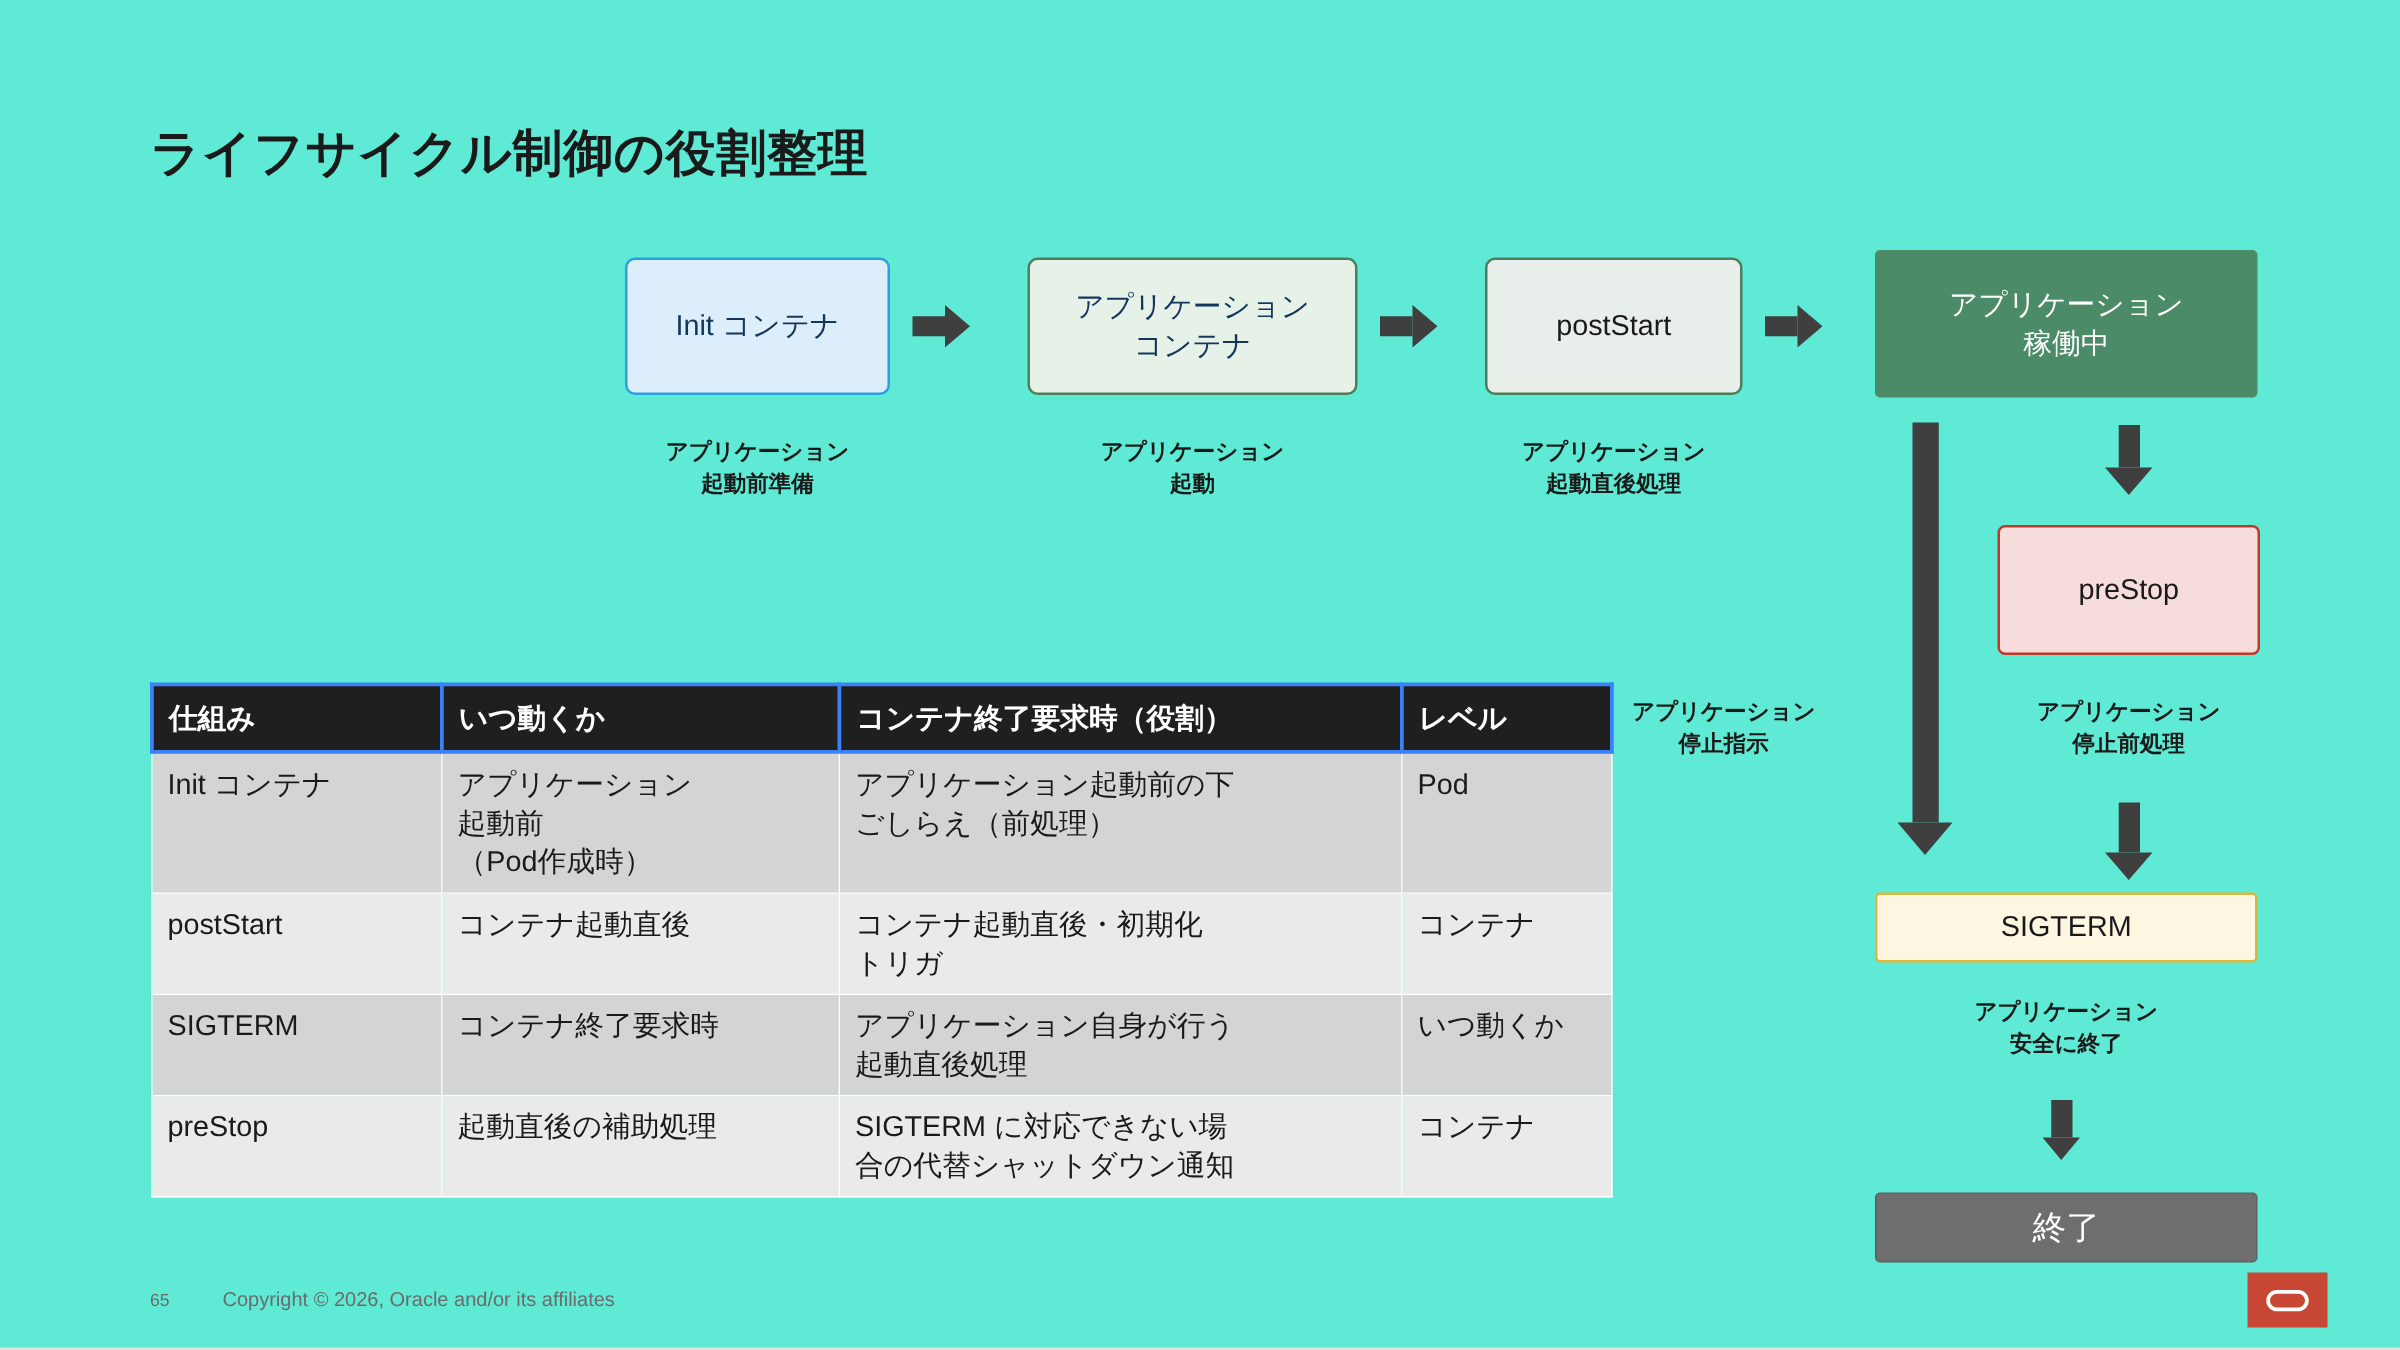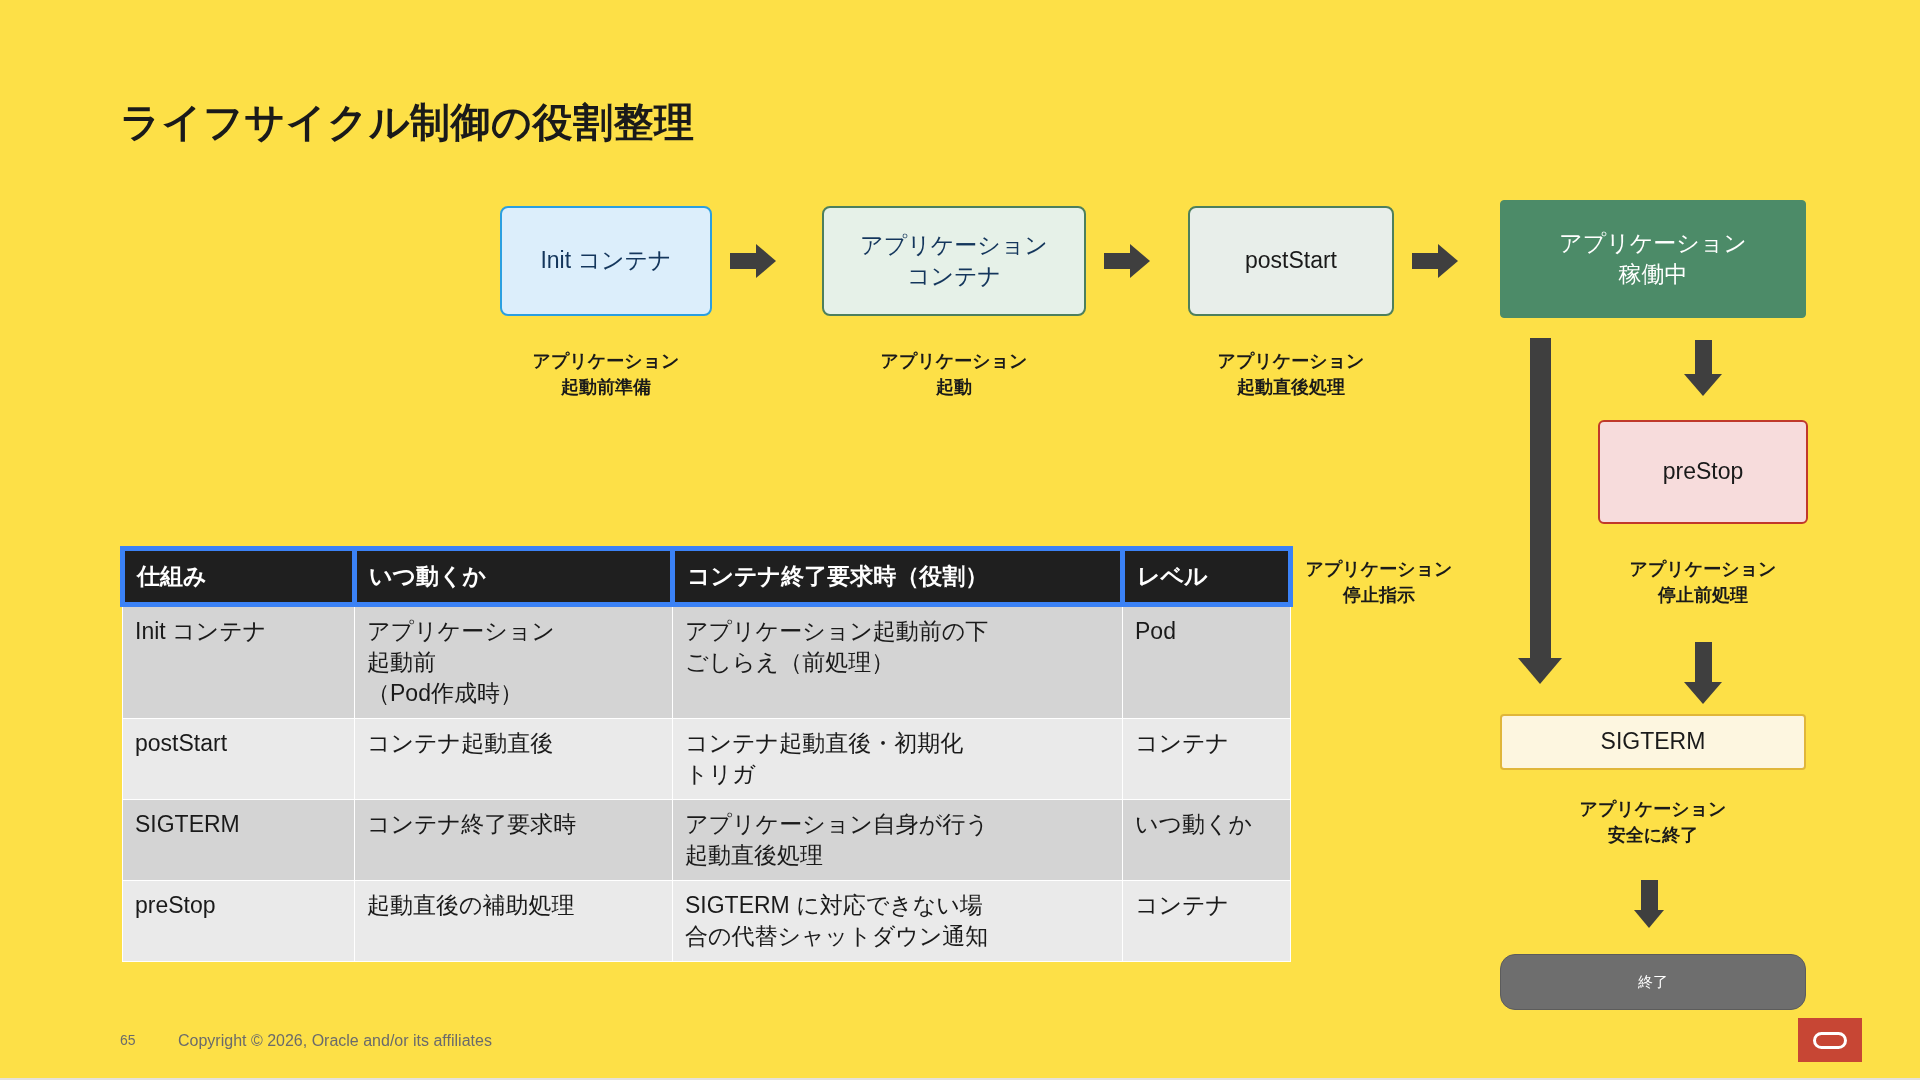--- a/index.html
+++ b/index.html
@@ -12,21 +12,21 @@
     height: 1080px;
     position: relative;
     font-family: "Liberation Sans", sans-serif;
     overflow: hidden;
   }
   .slide {
     position: absolute;
     left: 0; top: 0;
     width: 1920px;
     height: 1080px;
-    background: #fde047;
+    background: #5eead4;
   }
 
   
   .slide-title {
     position: absolute;
     left: 120px;
     top: 95px;
     font-size: 40px;
     font-weight: bold;
     color: #1a1a1a;
@@ -85,22 +85,22 @@
     border: 2px solid #e0b63a;
     color: #1a1a1a;
     border-radius: 4px;
     font-size: 23px;
   }
   .box-end {
     left: 1500px; top: 954px; width: 306px; height: 56px;
     background: #6e6e6e;
     border: 1px solid #5c5c5c;
     color: #ffffff;
-    border-radius: 15px;
-    font-size: 15px;
+    border-radius: 4px;
+    font-size: 27px;
   }
 
   
   .caption {
     position: absolute;
     font-size: 18px;
     font-weight: bold;
     color: #1a1a1a;
     text-align: center;
     line-height: 1.45;
@@ -180,21 +180,21 @@
     font-size: 23px;
     color: #1a1a1a;
   }
   .mech-table th {
     background: #1f1f1f;
     color: #ffffff;
     text-align: left;
     font-size: 23px;
     font-weight: bold;
     padding: 10px 12px;
-    border: 5px solid #3b82f6;
+    border: 3px solid #3b82f6;
     white-space: nowrap;
   }
   .mech-table td {
     padding: 9px 12px;
     vertical-align: top;
     border: 1px solid #ffffff;
     line-height: 1.35;
     white-space: pre-line;
   }
   .mech-table tbody tr:nth-child(odd) td { background: #d4d4d4; }

